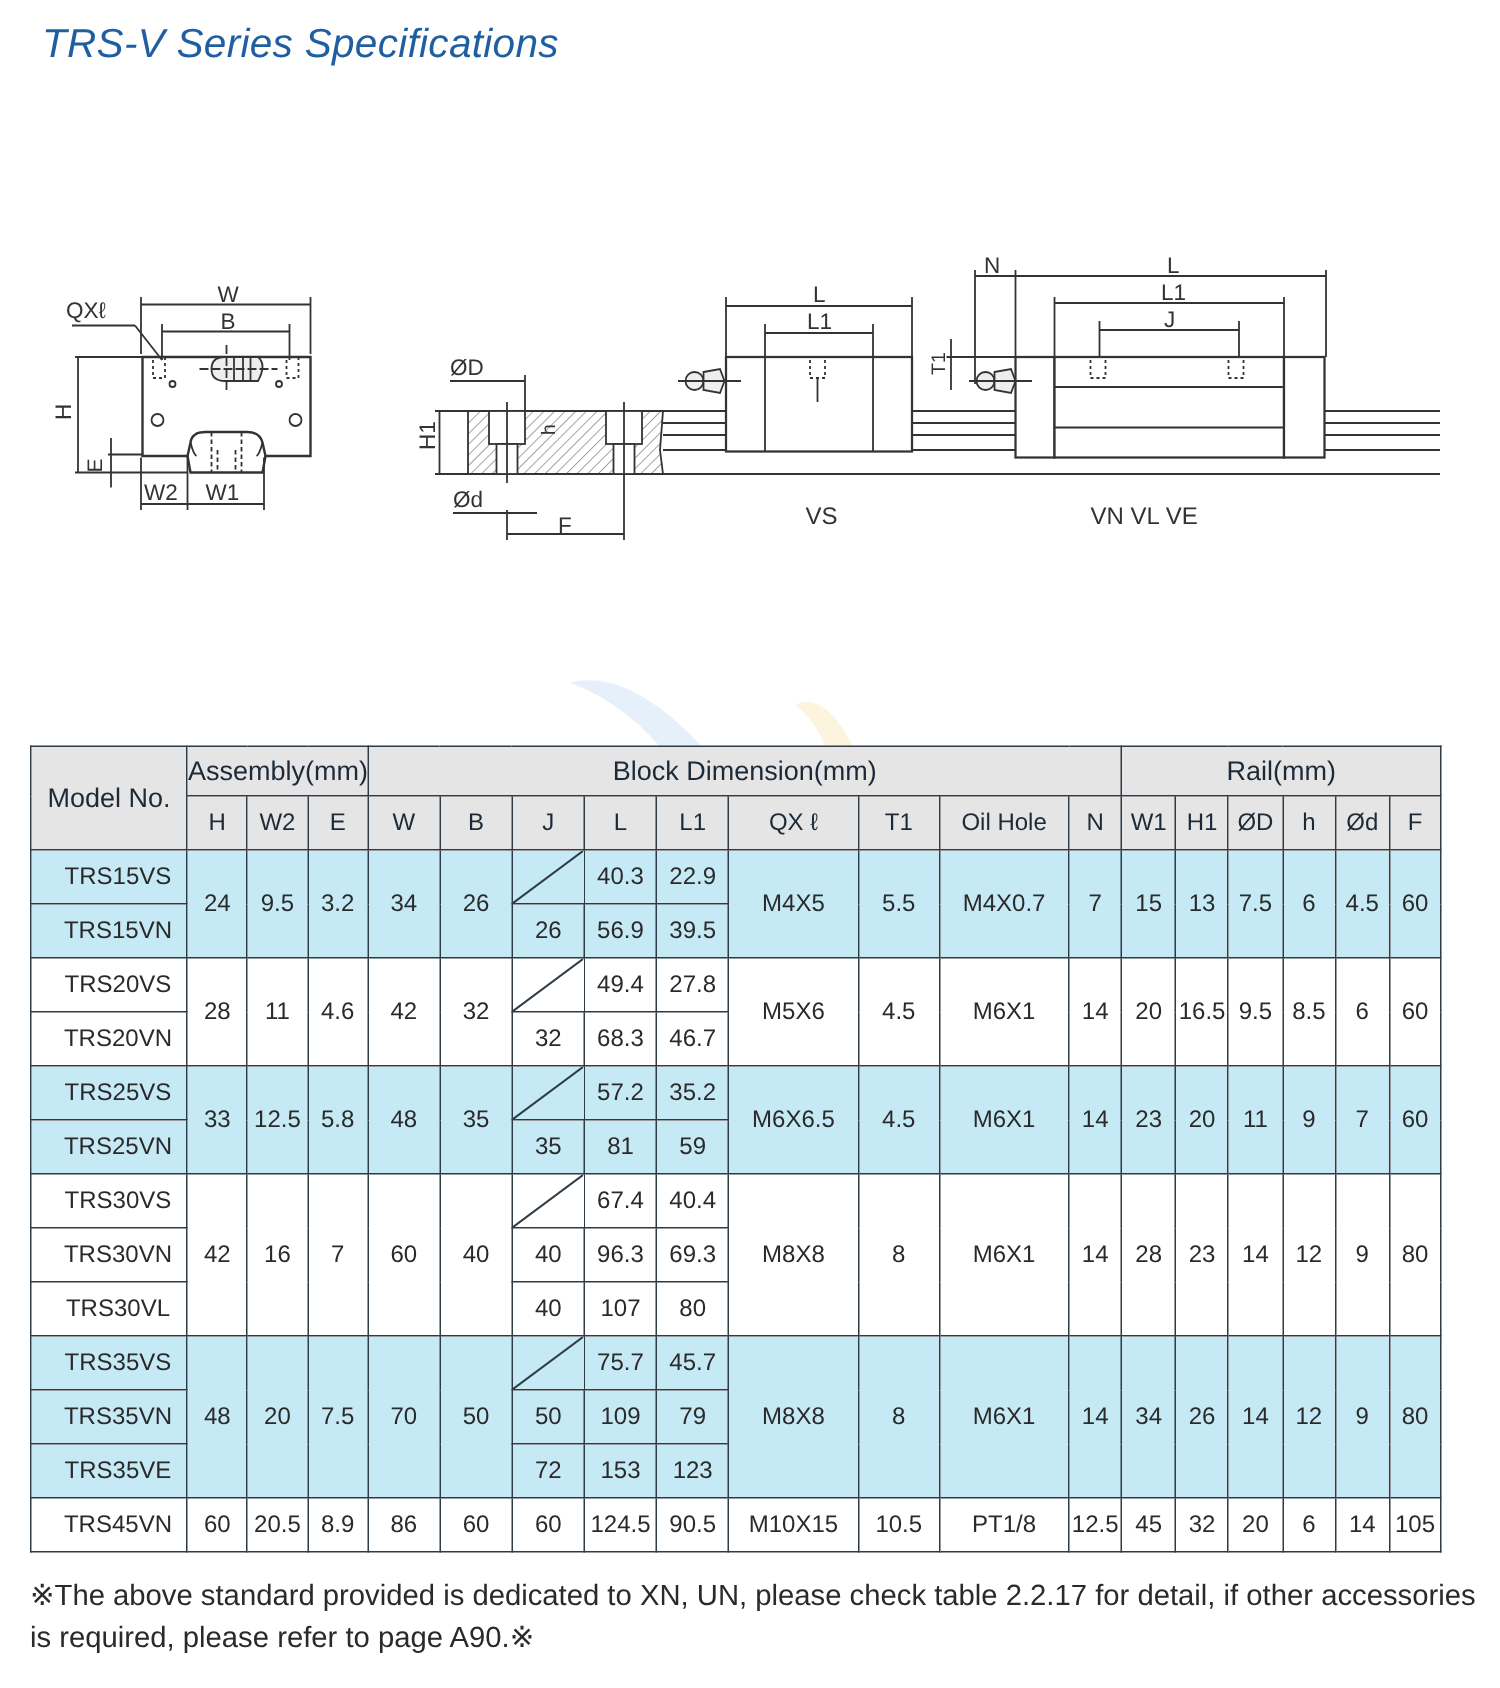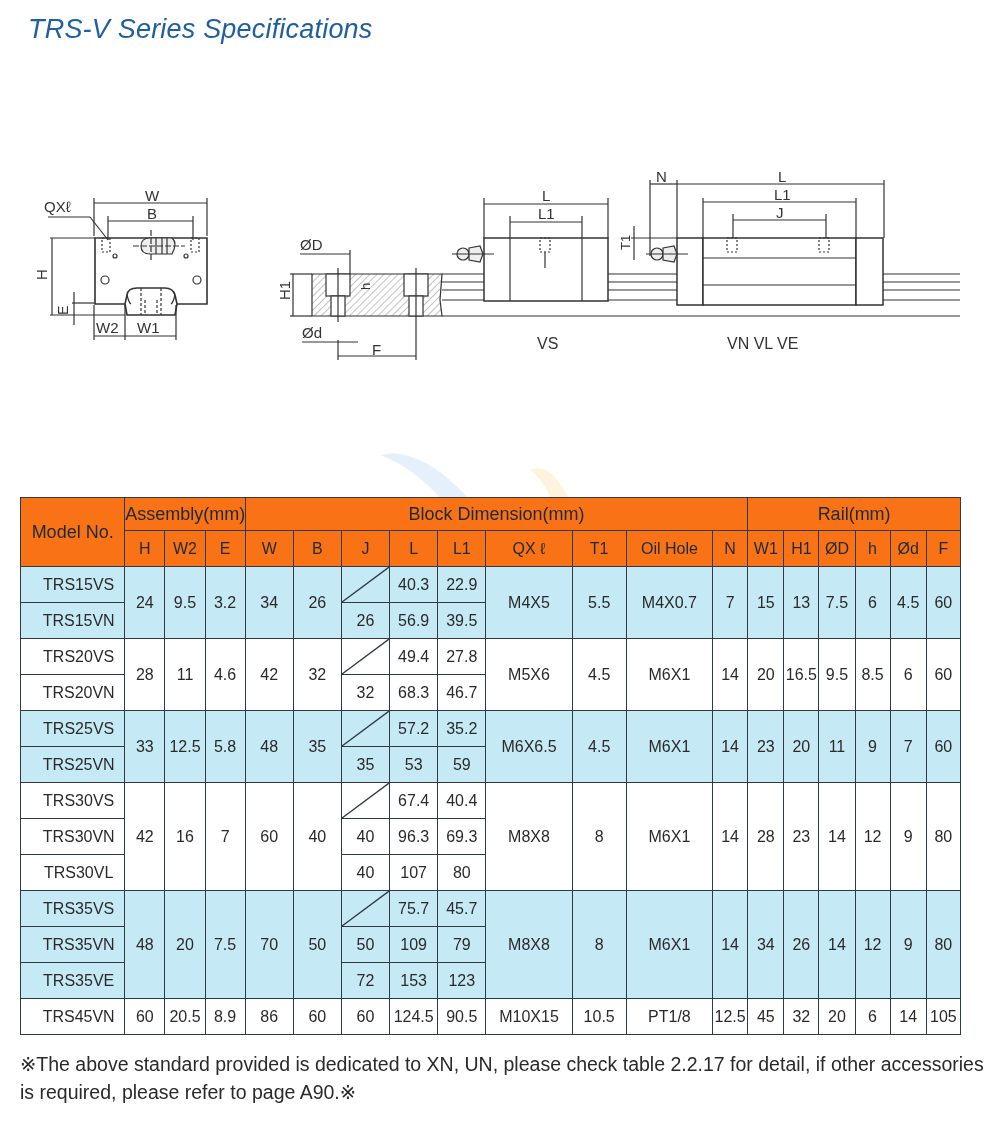--- a/index.html
+++ b/index.html
@@ -17,21 +17,21 @@
   .watermark { position: absolute; left: 360px; top: 440px; width: 280px; height: 70px; }
 
   table.spec {
     position: absolute; left: 20px; top: 497px; border-collapse: collapse;
     table-layout: fixed; width: 941px; font-size: 16px; color: #2a2a2a;
   }
   table.spec td, table.spec th {
     border: 1.5px solid #2e3b45; text-align: center; vertical-align: middle;
     padding: 0; font-weight: normal; white-space: nowrap; overflow: hidden;
   }
-  table.spec thead th { background: #f97316; color: #1c2a38; }
+  table.spec thead th { background: #e5e5e5; color: #1c2a38; }
   table.spec thead tr.h1 th { height: 32px; font-size: 18px; }
   table.spec thead tr.h2 th { height: 35px; font-size: 16px; }
   table.spec th.model-head { font-size: 19px; }
   table.spec th.assembly-head { font-size: 16px; }
   table.spec tbody td { height: 35px; }
   table.spec tbody tr.blue td { background: #c6e9f6; }
   table.spec tbody tr.white td { background: #ffffff; }
   table.spec td.model { text-align: center; padding-left: 12px; font-size: 16px; }
   td.slash { position: relative; }
   td.slash svg { position: absolute; left: 0; top: 0; width: 100%; height: 100%; }
@@ -333,21 +333,21 @@
         <td rowspan="2">23</td>
         <td rowspan="2">20</td>
         <td rowspan="2">11</td>
         <td rowspan="2">9</td>
         <td rowspan="2">7</td>
         <td rowspan="2">60</td>
       </tr>
       <tr class="blue">
         <td class="model">TRS25VN</td>
         <td>35</td>
-        <td>53</td>
+        <td>81</td>
         <td>59</td>
       </tr>
       <tr class="white">
         <td class="model">TRS30VS</td>
         <td rowspan="3">42</td>
         <td rowspan="3">16</td>
         <td rowspan="3">7</td>
         <td rowspan="3">60</td>
         <td rowspan="3">40</td>
         <td class="slash">

